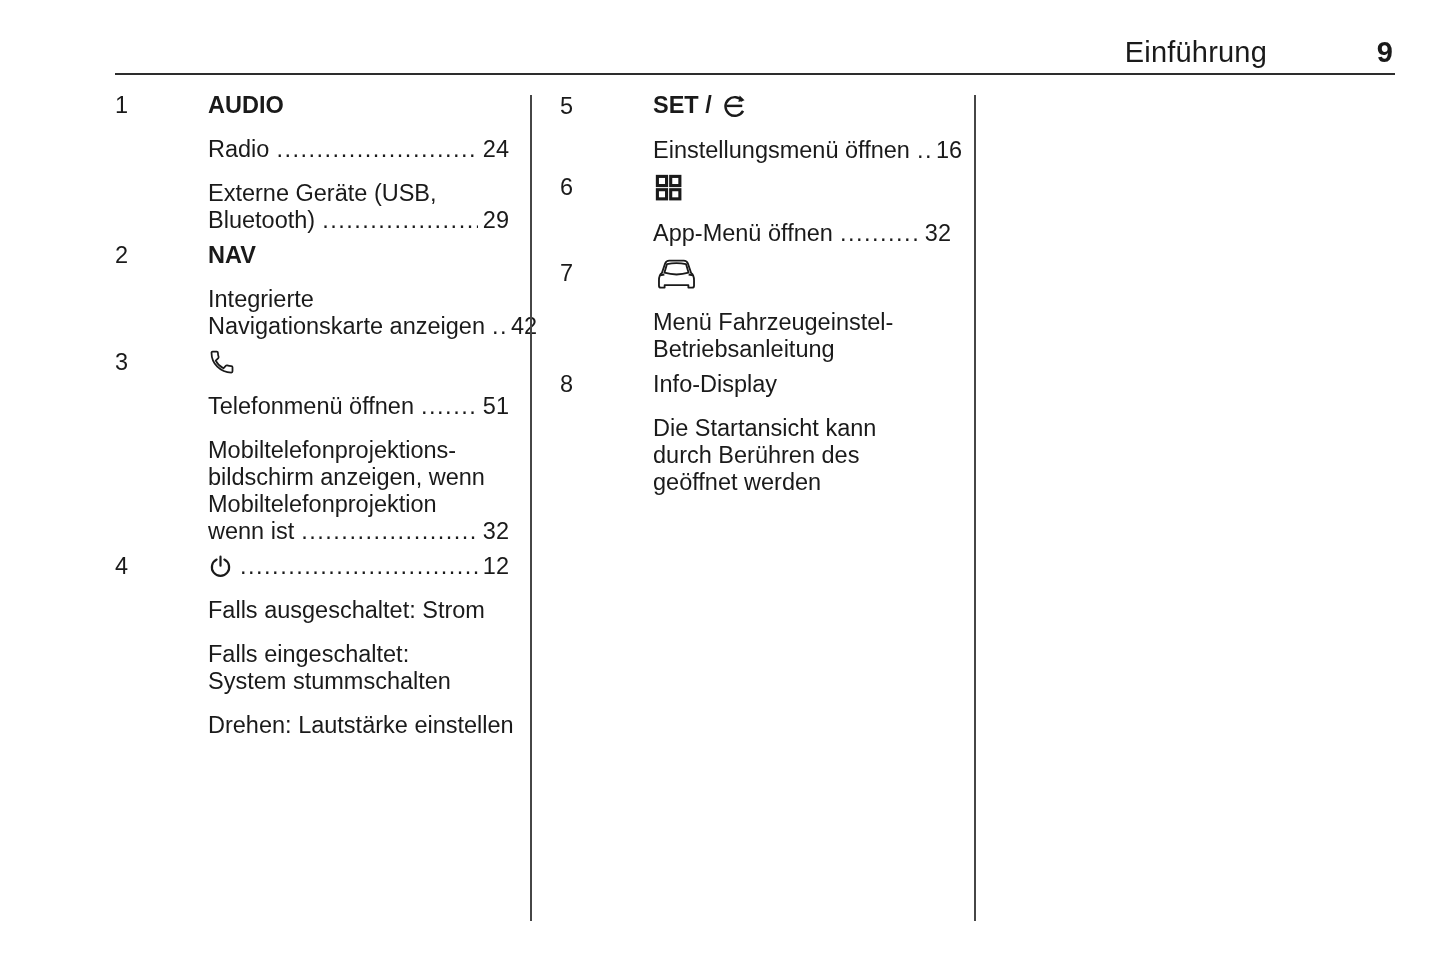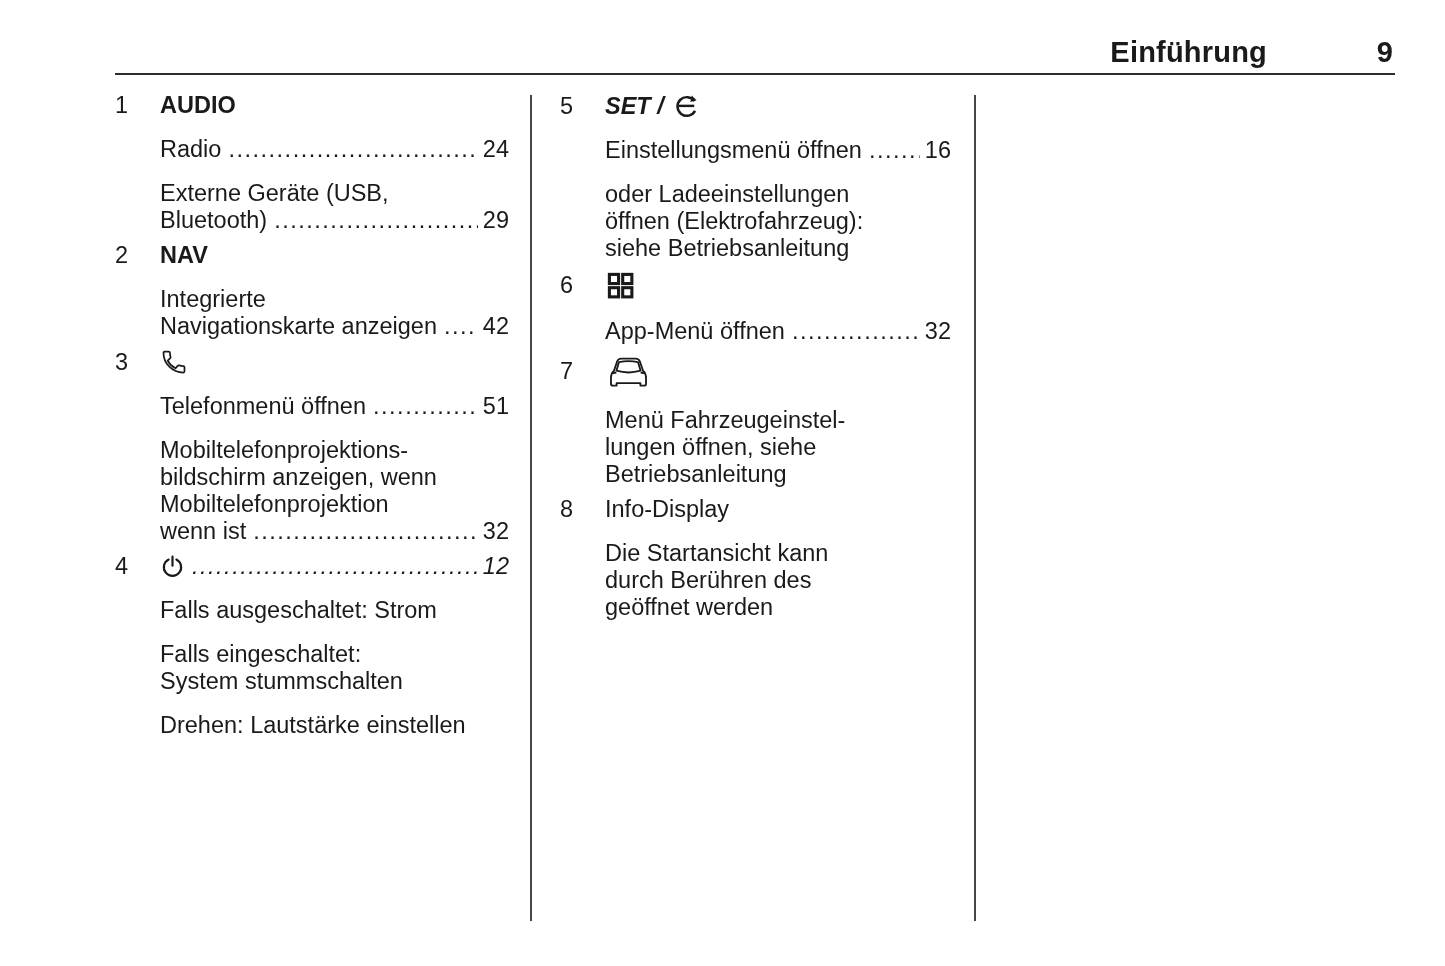--- a/index.html
+++ b/index.html
@@ -4,21 +4,21 @@
 <style>
   html,body{margin:0;padding:0;}
   body{
     width:1445px;height:966px;position:relative;background:#ffffff;
     font-family:"Liberation Sans","DejaVu Sans",sans-serif;
     color:#1a1a1a;overflow:hidden;
   }
   
   .hdr-title{
     position:absolute;top:36px;right:178px;
-    font-size:29px;font-weight:700;letter-spacing:.2px;
+    font-size:29px;font-weight:400;letter-spacing:.2px;
   }
   .hdr-page{
     position:absolute;top:36px;right:52px;
     font-size:29px;font-weight:700;
   }
   .hdr-rule{
     position:absolute;left:115px;top:73px;width:1280px;height:2px;background:#2d2d2d;
   }
   
   .vdiv{position:absolute;top:95px;height:826px;width:2px;background:#464646;}
@@ -31,22 +31,22 @@
   .toc-item{margin-top:8px;}
   .toc-item:first-child{margin-top:0;}
   .toc-block{margin-top:17px;}
   .toc-block:first-child{margin-top:0;}
   .toc-line{
     display:flex;align-items:baseline;
     font-size:23.5px;line-height:27px;min-height:27px;
   }
   .toc-line.icon-line{align-items:center;}
   .num{flex:0 0 45px;}
-  .line-body{flex:1;display:flex;align-items:baseline;min-width:0;}
-  .icon-line .line-body{align-items:flex-end;font-style:italic;}
+  .line-body{flex:1;display:flex;align-items:baseline;min-width:0;margin-left:48px;}
+  .icon-line .line-body{align-items:flex-start;}
   .seg.b{font-weight:700;}
   .seg{white-space:pre;}
   .icon-wrap{display:inline-flex;align-items:center;align-self:center;color:#1a1a1a;}
   .leader{
     flex:1;overflow:hidden;white-space:nowrap;min-width:14px;
     margin:0 5px 0 7px;
   }
   .leader::before{
     content:"......................................................................";
     letter-spacing:1.5px;font-size:23.5px;
@@ -245,40 +245,20 @@
       <div class="toc-block">
         <div class="toc-line">
           <span class="num"></span>
           <span class="line-body">
             <span class="seg">Einstellungsmenü öffnen</span>
             <span class="leader"></span>
             <span class="page-ref">16</span>
           </span>
         </div>
       </div>
-      <div class="toc-block">
-        <div class="toc-line">
-          <span class="num"></span>
-          <span class="line-body">
-            <span class="seg">oder Ladeeinstellungen</span>
-          </span>
-        </div>
-        <div class="toc-line">
-          <span class="num"></span>
-          <span class="line-body">
-            <span class="seg">öffnen (Elektrofahrzeug):</span>
-          </span>
-        </div>
-        <div class="toc-line">
-          <span class="num"></span>
-          <span class="line-body">
-            <span class="seg">siehe Betriebsanleitung</span>
-          </span>
-        </div>
-      </div>
     </div>
     <div class="toc-item">
       <div class="toc-block">
         <div class="toc-line icon-line">
           <span class="num">6</span>
           <span class="line-body">
             <span class="icon-wrap">
               <svg width="31" height="31" viewBox="0 0 24 24">
                 <g fill="none" stroke="currentColor" stroke-width="2.4">
                   <rect x="3.4" y="3.4" width="7.1" height="7.1"></rect>
@@ -323,26 +303,20 @@
       <div class="toc-block">
         <div class="toc-line">
           <span class="num"></span>
           <span class="line-body">
             <span class="seg">Menü Fahrzeugeinstel-</span>
           </span>
         </div>
         <div class="toc-line">
           <span class="num"></span>
           <span class="line-body">
-            <span class="seg">lungen öffnen, siehe</span>
-          </span>
-        </div>
-        <div class="toc-line">
-          <span class="num"></span>
-          <span class="line-body">
             <span class="seg">Betriebsanleitung</span>
           </span>
         </div>
       </div>
     </div>
     <div class="toc-item">
       <div class="toc-block">
         <div class="toc-line">
           <span class="num">8</span>
           <span class="line-body">

